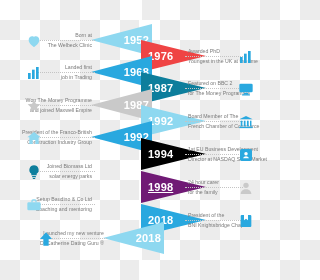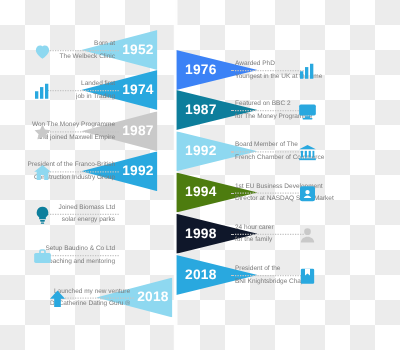--- a/index.html
+++ b/index.html
@@ -25,21 +25,21 @@
   .row{position:absolute;left:0;width:280px;height:32px;}
 
   
   .yearbox{
     position:absolute;top:0;width:58px;height:32px;
     display:flex;align-items:center;
     font-size:11px;font-weight:bold;color:#ffffff;
     letter-spacing:.2px;
   }
   .yearbox.left{
-    right:154px;
+    right:128px;
     justify-content:flex-end;padding-right:3px;
     clip-path:polygon(100% 0,100% 100%,0 50%);
   }
   .yearbox.right{
     left:141px;
     justify-content:flex-start;padding-left:7px;
     clip-path:polygon(0 0,0 100%,100% 50%);
   }
 
   
@@ -85,39 +85,39 @@
           <span class="ln">Born at</span>
           <span class="ln">The Welbeck Clinic</span>
         </div>
         <div class="icon left">
           <svg width="16" height="16" viewBox="0 0 24 24">
             <path fill="#8ed8f0" d="M12 21s-8-5.1-8-10.2C4 7.4 6.3 5 9.2 5c1.7 0 2.8.9 2.8.9s1.1-.9 2.8-.9C17.7 5 20 7.4 20 10.8 20 15.9 12 21 12 21z"></path>
           </svg>
         </div>
       </div>
       <div class="row" style="top: 40px;">
-        <div class="yearbox right" style="background: #3b82f6;">
+        <div class="yearbox right" style="background: #ef4444;">
           <span>1976</span>
         </div>
         <div class="dots right"></div>
         <div class="caption right">
           <span class="ln">Awarded PhD</span>
           <span class="ln">Youngest in the UK at the time</span>
         </div>
         <div class="icon right">
           <svg width="16" height="16" viewBox="0 0 24 24">
             <rect x="3" y="12" width="4" height="9" fill="#29a8df"></rect>
             <rect x="9" y="7" width="4" height="14" fill="#29a8df"></rect>
             <rect x="15" y="3" width="4" height="18" fill="#29a8df"></rect>
           </svg>
         </div>
       </div>
       <div class="row" style="top: 56px;">
         <div class="yearbox left" style="background: rgb(41, 168, 223);">
-          <span>1974</span>
+          <span>1968</span>
         </div>
         <div class="dots left"></div>
         <div class="caption left">
           <span class="ln">Landed first</span>
           <span class="ln">job in Trading</span>
         </div>
         <div class="icon left">
           <svg width="16" height="16" viewBox="0 0 24 24">
             <rect x="3" y="12" width="4" height="9" fill="#29a8df"></rect>
             <rect x="9" y="7" width="4" height="14" fill="#29a8df"></rect>
@@ -186,21 +186,21 @@
           <span class="ln">President of the Franco-British</span>
           <span class="ln">Construction Industry Group</span>
         </div>
         <div class="icon left">
           <svg width="16" height="16" viewBox="0 0 24 24">
             <path fill="#8ed8f0" d="M12 3L2 11h3v10h5v-6h4v6h5V11h3z"></path>
           </svg>
         </div>
       </div>
       <div class="row" style="top: 138px;">
-        <div class="yearbox right" style="background: #4d7c0f;">
+        <div class="yearbox right" style="background: #000000;">
           <span>1994</span>
         </div>
         <div class="dots right"></div>
         <div class="caption right">
           <span class="ln">1st EU Business Development</span>
           <span class="ln">Director at NASDAQ Stock Market</span>
         </div>
         <div class="icon right">
           <svg width="16" height="16" viewBox="0 0 24 24">
             <rect x="3" y="3" width="18" height="18" rx="2.5" fill="#29a8df"></rect>
@@ -217,21 +217,21 @@
         </div>
         <div class="icon left">
           <svg width="16" height="16" viewBox="0 0 24 24">
             <path fill="#0d7e9c" d="M12 2a7 7 0 00-4 12.7V17h8v-2.3A7 7 0 0012 2z"></path>
             <rect x="9" y="18" width="6" height="2" rx="1" fill="#0d7e9c"></rect>
             <rect x="10" y="21" width="4" height="1.6" rx=".8" fill="#0d7e9c"></rect>
           </svg>
         </div>
       </div>
       <div class="row" style="top: 171px;">
-        <div class="yearbox right" style="background: #0f172a;">
+        <div class="yearbox right" style="background: #701a75; text-decoration: underline;">
           <span>1998</span>
         </div>
         <div class="dots right"></div>
         <div class="caption right">
           <span class="ln">24 hour carer</span>
           <span class="ln">for the family</span>
         </div>
         <div class="icon right">
           <svg width="16" height="16" viewBox="0 0 24 24">
             <circle cx="12" cy="8" r="4" fill="#c9c9c9"></circle>

